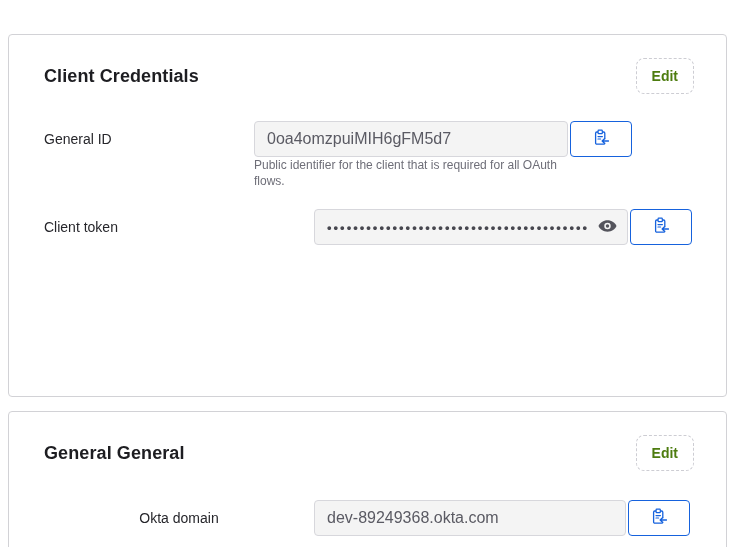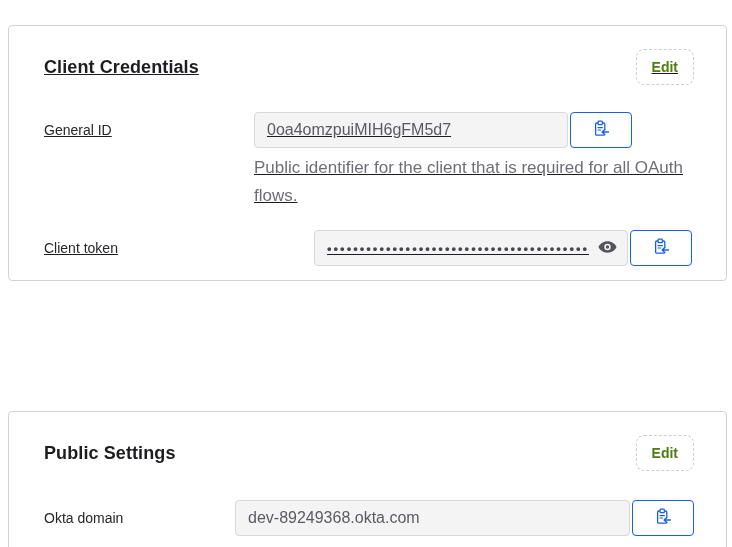--- a/index.html
+++ b/index.html
@@ -15,21 +15,21 @@
   }
   .card {
     position: absolute;
     left: 8px;
     width: 719px;
     background: #ffffff;
     border: 1px solid #d2d2d6;
     border-radius: 4px;
     padding: 0 32px 0 35px;
   }
-  .card-1 { top: 25px; height: 256px; text-decoration: underline; }
+  .card-1 { top: 34px; height: 363px; }
   .card-2 { top: 411px; height: 190px; }
 
   .card-header {
     display: flex;
     justify-content: space-between;
     align-items: center;
     margin-top: 20px;
     height: 42px;
   }
   .card-title {
@@ -46,42 +46,42 @@
     font-size: 14px;
     font-weight: 700;
     color: #4d7c0f;
     text-decoration: none;
     cursor: pointer;
   }
 
   .field-row { display: flex; }
   .row-1 { margin-top: 24px; }
   .row-2 { margin-top: 20px; }
-  .row-domain { margin-top: 26px; }
+  .row-domain { margin-top: 26px; text-align: center; }
   .field-label {
     width: 270px;
     padding-top: 10px;
     font-size: 14px;
     color: #26262b;
   }
   .field-main { flex: 1; }
 
   .input-group { display: flex; align-items: stretch; }
   .text-input {
     display: flex;
     align-items: center;
     width: 314px;
     height: 36px;
     padding: 0 10px 0 12px;
     background: #f4f4f4;
     border: 1px solid #d7d7dc;
     border-radius: 4px;
     overflow: hidden;
   }
-  .card-2 .text-input { width: 395px; }
+  .card-2 .text-input { width: 312px; }
   .input-value {
     font-size: 16px;
     color: #5a5a63;
     white-space: nowrap;
   }
   .masked-value {
     font-size: 13px;
     font-weight: 700;
     letter-spacing: 2px;
     color: #47474f;
@@ -105,24 +105,23 @@
     flex: 0 0 auto;
     background: #ffffff;
     border: 1px solid #1662dd;
     border-radius: 4px;
     display: flex;
     align-items: center;
     justify-content: center;
     cursor: pointer;
   }
   .desc {
-    margin-top: 6px;
     width: 440px;
-    font-size: 17px;
-    line-height: 28px;
+    font-size: 12px;
+    line-height: 16px;
     color: #6e6e78;
     white-space: pre-line;
   }
 </style>
 </head>
 <body>
 
 <div class="canvas">
 
   <section class="card card-1">
@@ -182,21 +181,21 @@
               </svg>
             </span>
           </button>
         </div>
       </div>
     </div>
   </section>
 
   <section class="card card-2">
     <div class="card-header">
-      <h2 class="card-title">Public Settings</h2>
+      <h2 class="card-title">General General</h2>
       <a class="edit-link">Edit</a>
     </div>
 
     <div class="field-row row-domain">
       <div class="field-label">Okta domain</div>
       <div class="field-main">
         <div class="input-group">
           <div class="text-input">
             <span class="input-value">dev-89249368.okta.com</span>
           </div>

